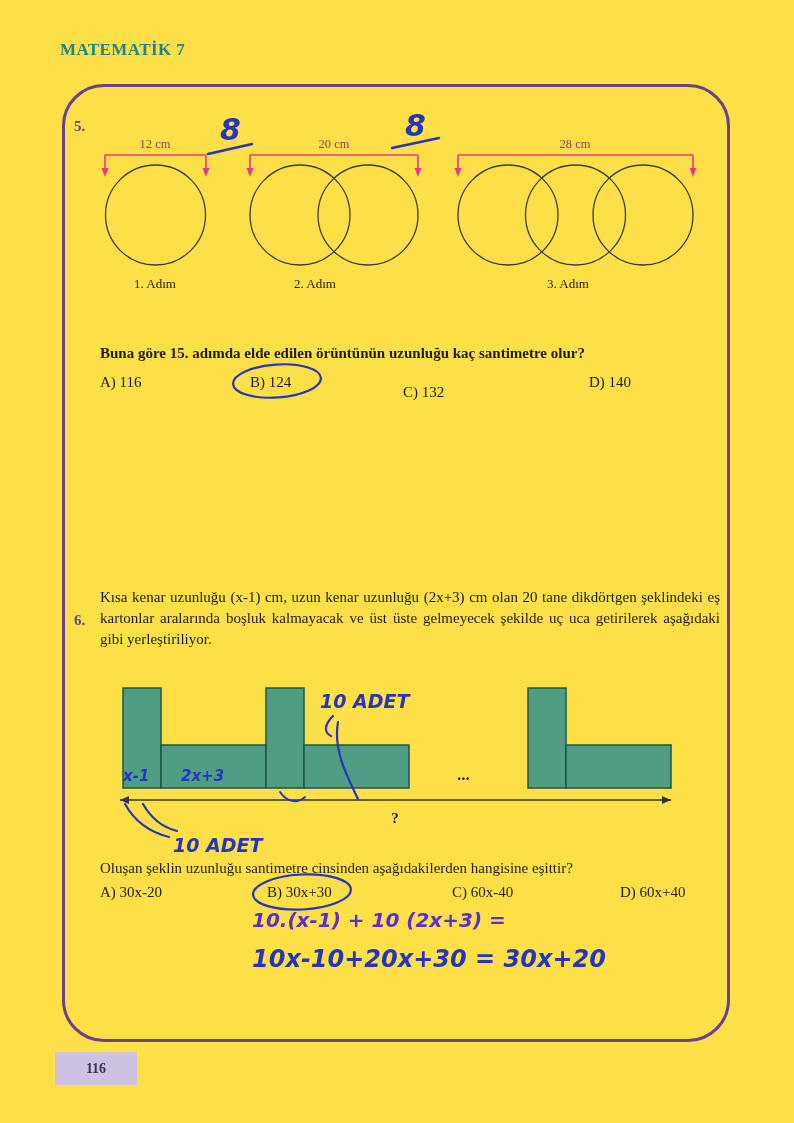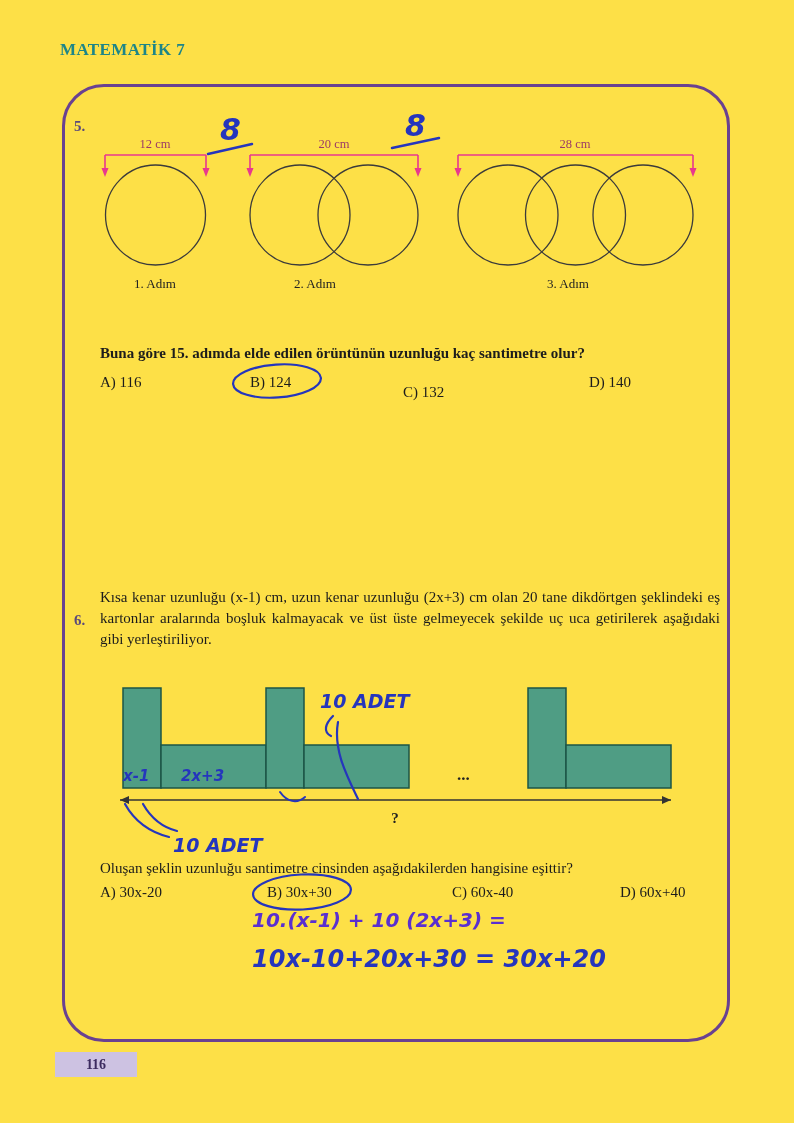--- a/index.html
+++ b/index.html
@@ -23,21 +23,21 @@
 
   .ring { fill:none; stroke:#3b3b3b; stroke-width:1.3; }
   .dim-label { font-family:"Liberation Serif", serif; font-size:12.5px; fill:#9c3a66; }
   .step-label { font-family:"Liberation Serif", serif; font-size:13px; fill:#222222; }
   .hand-svg { font-family:"DejaVu Sans", sans-serif; font-style:italic; font-weight:bold; fill:#2535bd; }
   .dark-svg { font-family:"Liberation Serif", serif; fill:#222222; }
   .greenrect { fill:#4f9d84; stroke:#1c5547; stroke-width:1.5; }
   .measure { stroke:#333333; stroke-width:1.4; }
   .ink { stroke:#2535bd; fill:none; stroke-linecap:round; }
 
-  .footer-badge { left:55px; top:1052px; width:82px; height:25px; background:#cdc2e2;
+  .footer-badge { left:55px; top:1052px; width:82px; height:33px; background:#cdc2e2;
                   display:flex; align-items:center; justify-content:center;
                   font-weight:bold; color:#3c2b60; font-size:14px; }
 </style>
 </head>
 <body>
 
 <div class="page">
 
   <div class="abs header-title">MATEMATİK 7</div>
 

